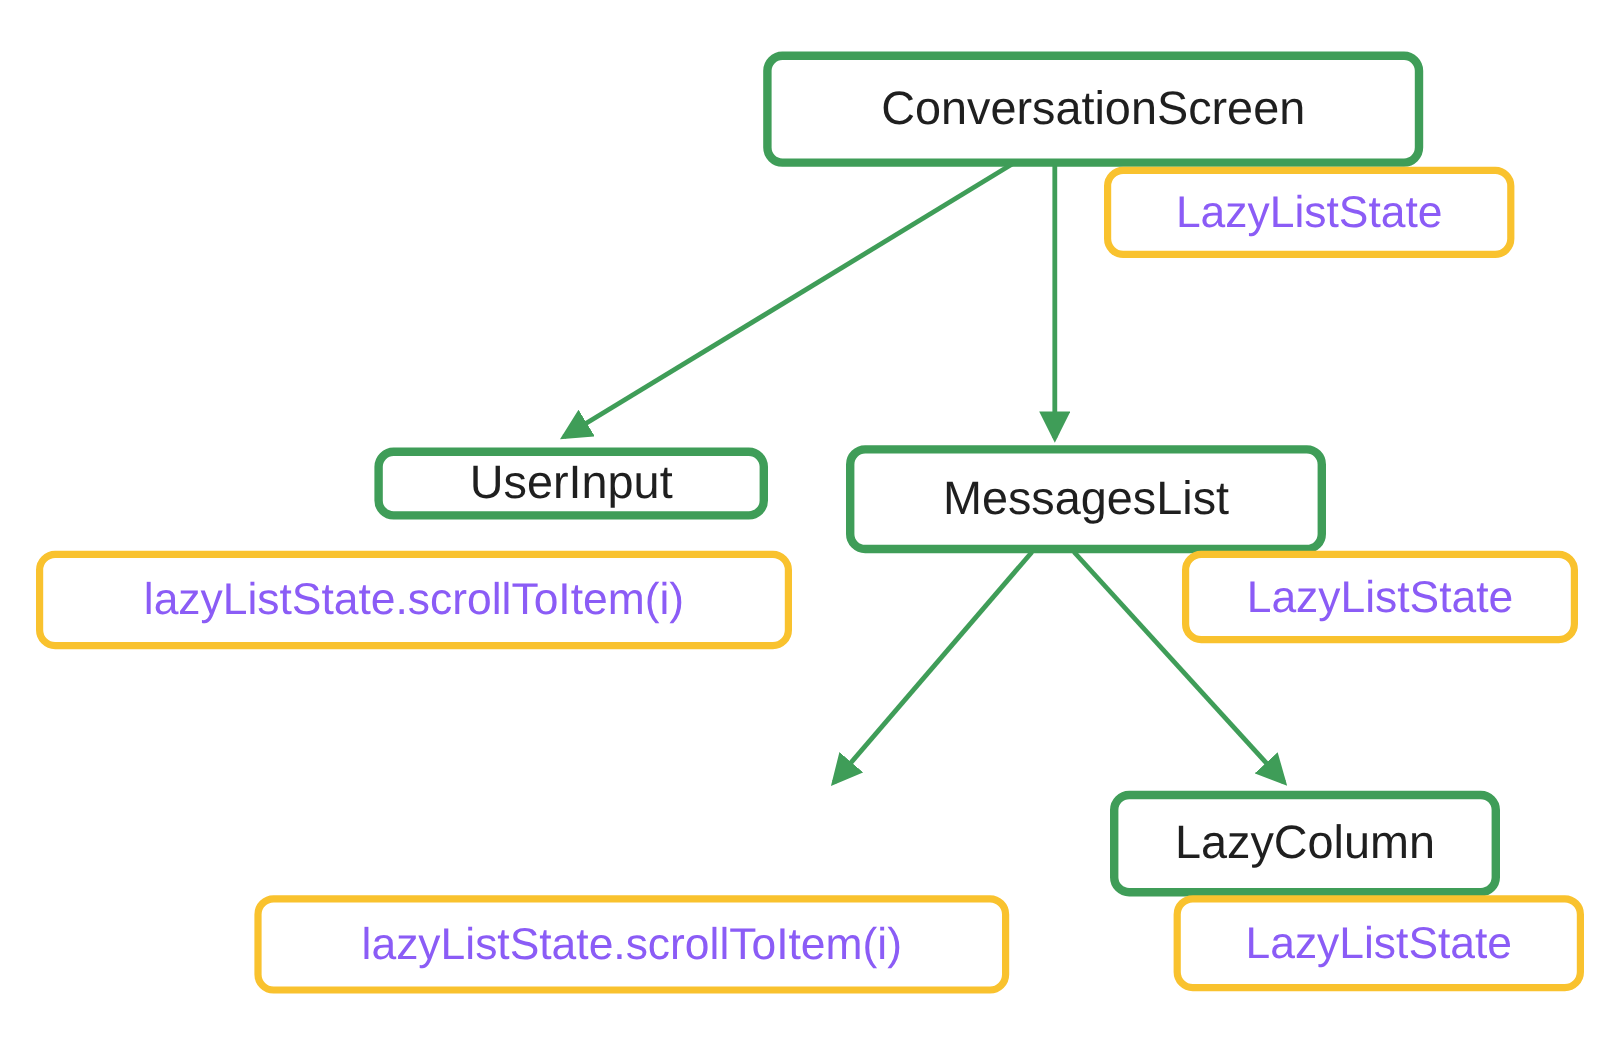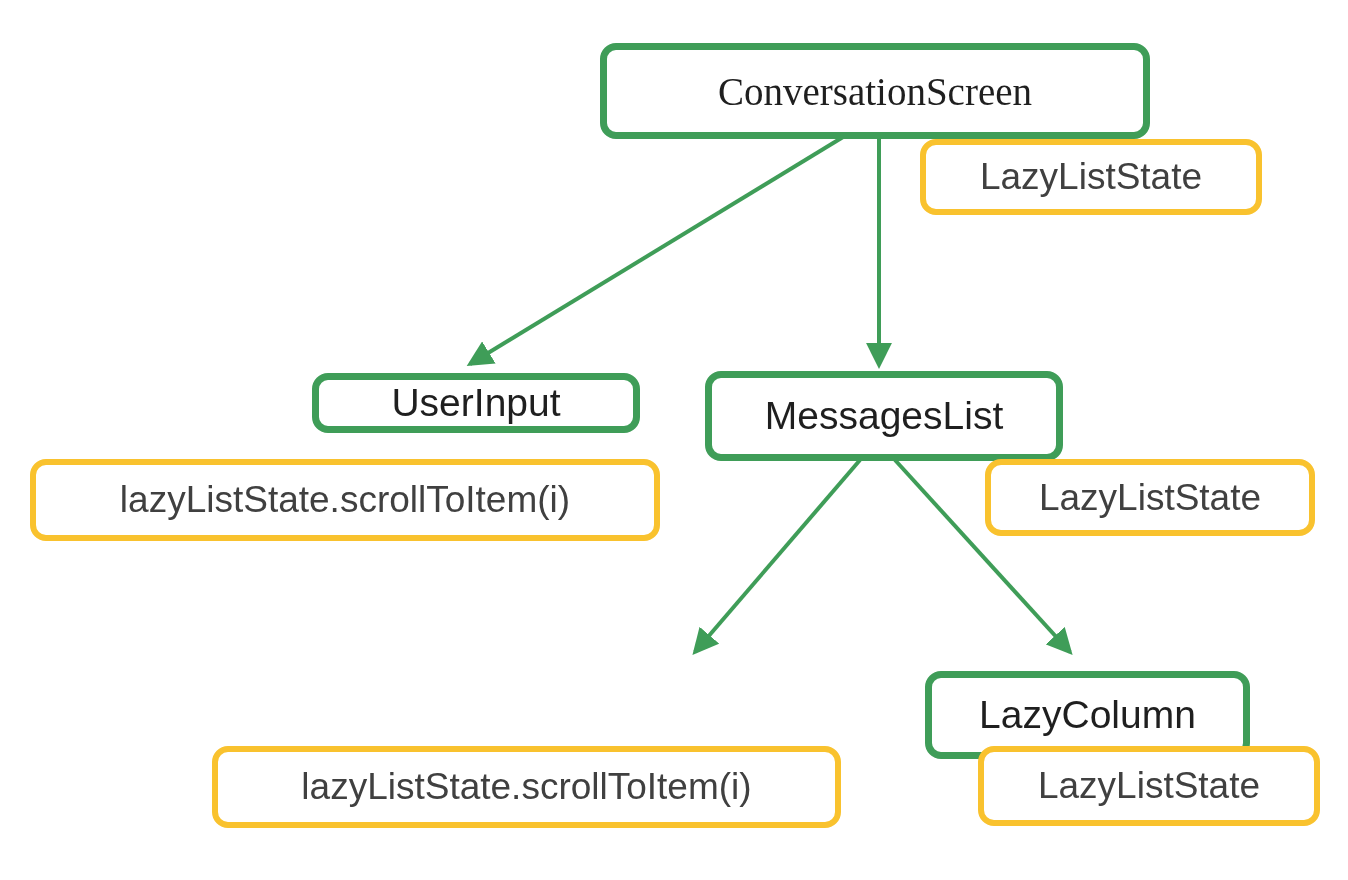--- a/index.html
+++ b/index.html
@@ -40,40 +40,40 @@
   .node.composable {
     border: 7px solid #3f9d58;
     color: #1f1f1f;
     font-size: 39px;
     font-weight: 500;
     z-index: 2;
   }
 
   .node.state {
     border: 6px solid #f9c22e;
-    color: #404040;
+    color: #8b5cf6;
     font-size: 37px;
     font-weight: 400;
     z-index: 3;
   }
 
   
-  .pos-conversation        { left: 600px;  top: 43px;  width: 550px; height: 96px; font-family: Liberation Serif, serif; }
+  .pos-conversation        { left: 636px;  top: 43px;  width: 550px; height: 96px; }
   .pos-conversation-state  { left: 920px;  top: 139px; width: 342px; height: 76px; }
 
   .pos-userinput           { left: 312px;  top: 373px; width: 328px; height: 60px; }
   .pos-userinput-callback  { left: 30px;   top: 459px; width: 630px; height: 82px; }
 
-  .pos-messageslist        { left: 705px;  top: 371px; width: 358px; height: 90px; }
+  .pos-messageslist        { left: 705px;  top: 371px; width: 400px; height: 90px; }
   .pos-messageslist-state  { left: 985px;  top: 459px; width: 330px; height: 77px; }
 
   .pos-button              { left: 497px;  top: 659px; width: 334px; height: 88px; }
   .pos-button-callback     { left: 212px;  top: 746px; width: 629px; height: 82px; }
 
-  .pos-lazycolumn          { left: 925px;  top: 659px; width: 325px; height: 88px; margin-top: 12px; }
+  .pos-lazycolumn          { left: 925px;  top: 659px; width: 325px; height: 88px; }
   .pos-lazycolumn-state    { left: 978px;  top: 746px; width: 342px; height: 80px; }
 </style>
 </head>
 <body>
 
 <div class="canvas">
 
   <svg class="edges" viewBox="0 0 1348 880" aria-hidden="true">
     <defs>
       <marker id="arrowhead" viewBox="0 0 10 10" refX="8.5" refY="5" markerWidth="6.5" markerHeight="6.5" orient="auto-start-reverse">

